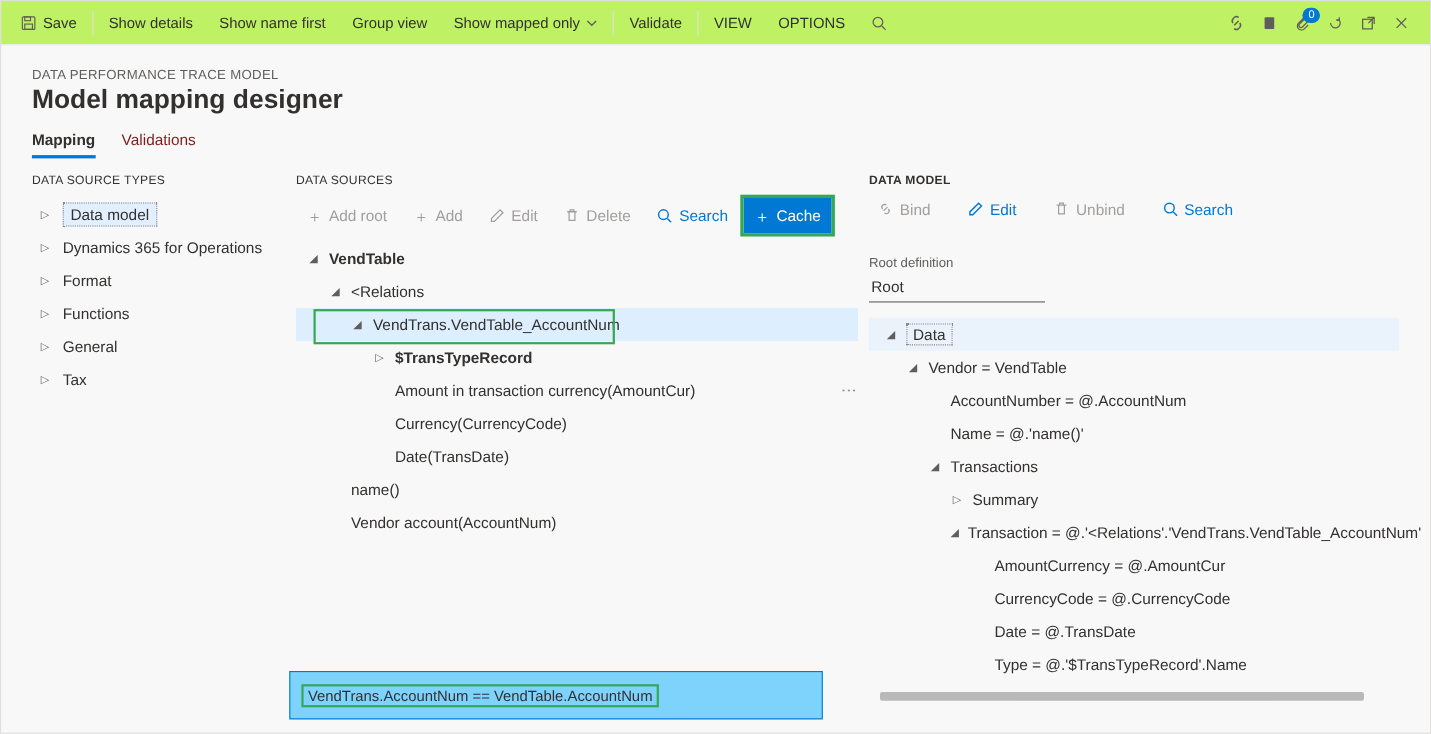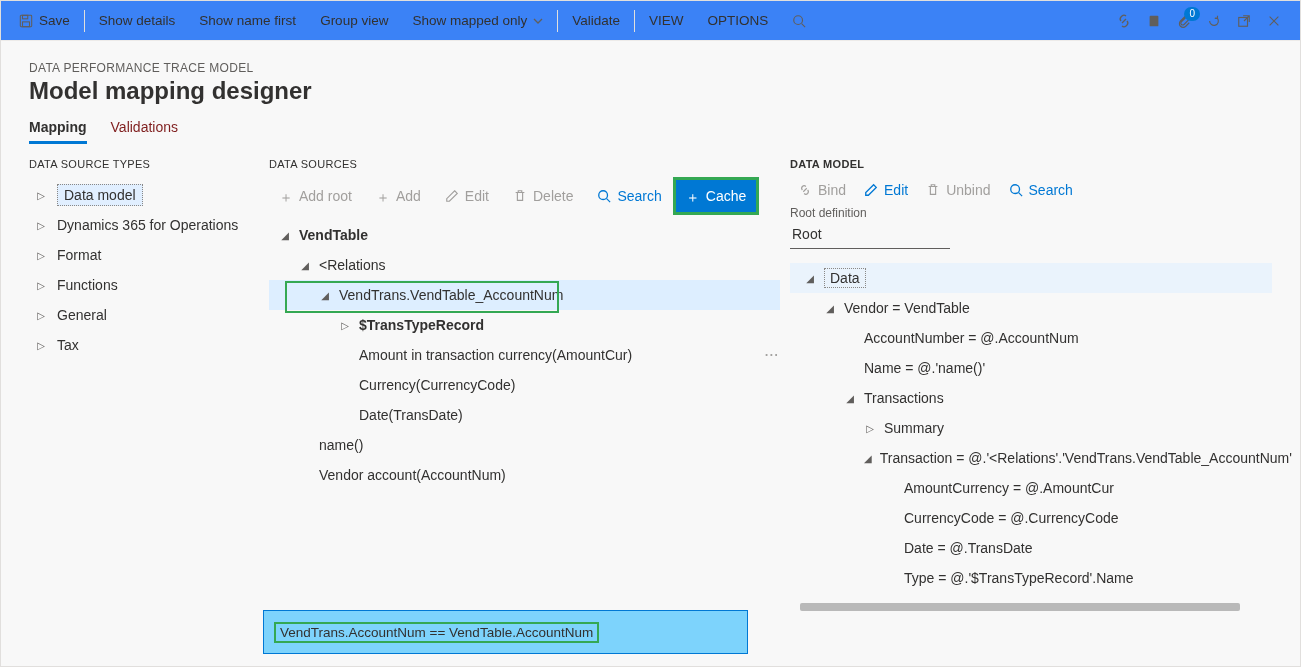--- a/index.html
+++ b/index.html
@@ -1,18 +1,18 @@
 <!DOCTYPE html>
 <html><head>
 <meta charset="utf-8">
 <style>
 * { box-sizing: border-box; margin: 0; padding: 0; font-family: "Segoe UI", Arial, sans-serif; }
 body { width: 1301px; height: 667px; background: #f8f8f8; color: #323130; font-size: 14px; overflow: hidden; border: 1px solid #e1dfdd; position: relative; }
 
-.toolbar { height: 40px; display: flex; align-items: center; padding: 0 6px; background: #3b82f6; border-bottom: 1px solid #edebe9; }
+.toolbar { height: 40px; display: flex; align-items: center; padding: 0 6px; background: #bef264; border-bottom: 1px solid #edebe9; }
 .tb-item { padding: 0 12px; height: 40px; display: flex; align-items: center; gap: 6px; color: #323130; cursor: pointer; font-size: 13.5px; }
 .tb-divider { width: 1px; height: 22px; background: #e1dfdd; margin: 0 2px; }
 .tb-right { margin-left: auto; display: flex; align-items: center; gap: 14px; padding-right: 12px; }
 .tb-icon { width: 16px; height: 16px; display: inline-flex; align-items: center; justify-content: center; color: #605e5c; cursor: pointer; font-size: 14px; }
 .badge-wrap { position: relative; }
 .badge { position: absolute; top: -6px; right: -8px; background: #0078d4; color: #fff; border-radius: 8px; font-size: 10px; padding: 0 5px; line-height: 14px; }
 
 .content-area { padding: 20px 28px 0 28px; display: flex; flex-direction: column; height: calc(100% - 40px); }
 .breadcrumb { font-size: 12px; color: #605e5c; letter-spacing: 0.3px; }
 .page-title { font-size: 24px; font-weight: 600; margin-top: 2px; }
@@ -52,21 +52,21 @@
 .src-row.highlight-box::after { content: ""; position: absolute; left: 16px; top: 1px; height: 28px; width: 270px; border: 2px solid #34a853; pointer-events: none; }
 .src-row.bold .label { font-weight: 700; }
 
 .splitter-dots { position: absolute; right: 0; top: 190px; color: #8a8886; font-size: 14px; writing-mode: vertical-rl; letter-spacing: 2px; }
 
 .formula-box { position: absolute; left: 0; bottom: 12px; width: 485px; }
 .formula-inner { border: 1px solid #0078d4; padding: 8px 10px; background: #7dd3fc; height: 44px; display: flex; align-items: center; }
 .formula-text { display: inline-block; border: 2px solid #34a853; padding: 1px 4px; font-size: 13.5px; }
 
 .dm-header { font-size: 11px; font-weight: 700; letter-spacing: 0.3px; margin-bottom: 8px; }
-.dm-actions { display: flex; gap: 2px; margin-bottom: 4px; align-items: flex-end; }
+.dm-actions { display: flex; gap: 18px; margin-bottom: 30px; align-items: flex-end; }
 .dm-btn { display: inline-flex; align-items: center; gap: 6px; padding: 4px 8px; cursor: pointer; font-size: 14px; color: #605e5c; }
 .dm-btn.disabled { color: #a19f9d; }
 .dm-btn.link { color: #0078d4; }
 
 .root-label { font-size: 12px; color: #605e5c; margin-bottom: 4px; }
 .root-value { font-size: 14px; padding: 2px 2px 6px 2px; border-bottom: 1px solid #605e5c; width: 160px; margin-bottom: 14px; }
 
 .dm-tree { font-size: 14px; }
 .dm-row { display: flex; align-items: center; height: 30px; cursor: pointer; white-space: nowrap; }
 .dm-row .caret { width: 12px; margin-right: 8px; color: #605e5c; font-size: 10px; text-align: center; display: inline-block; }

